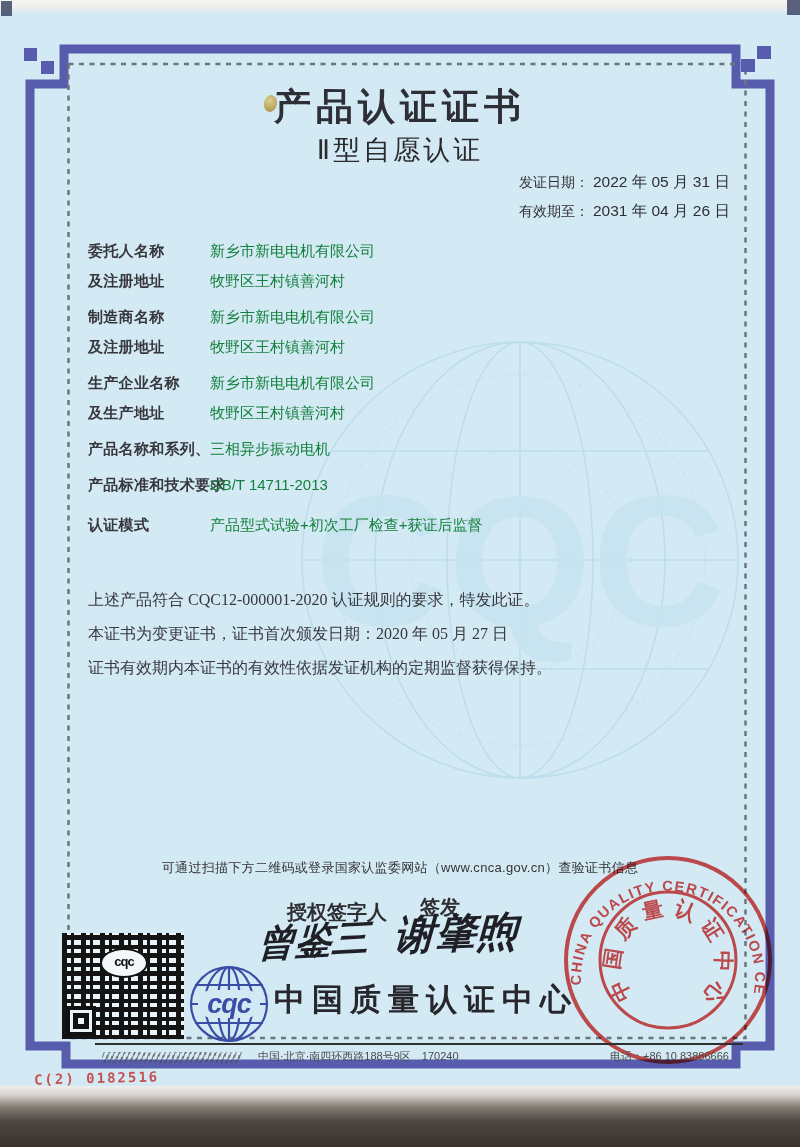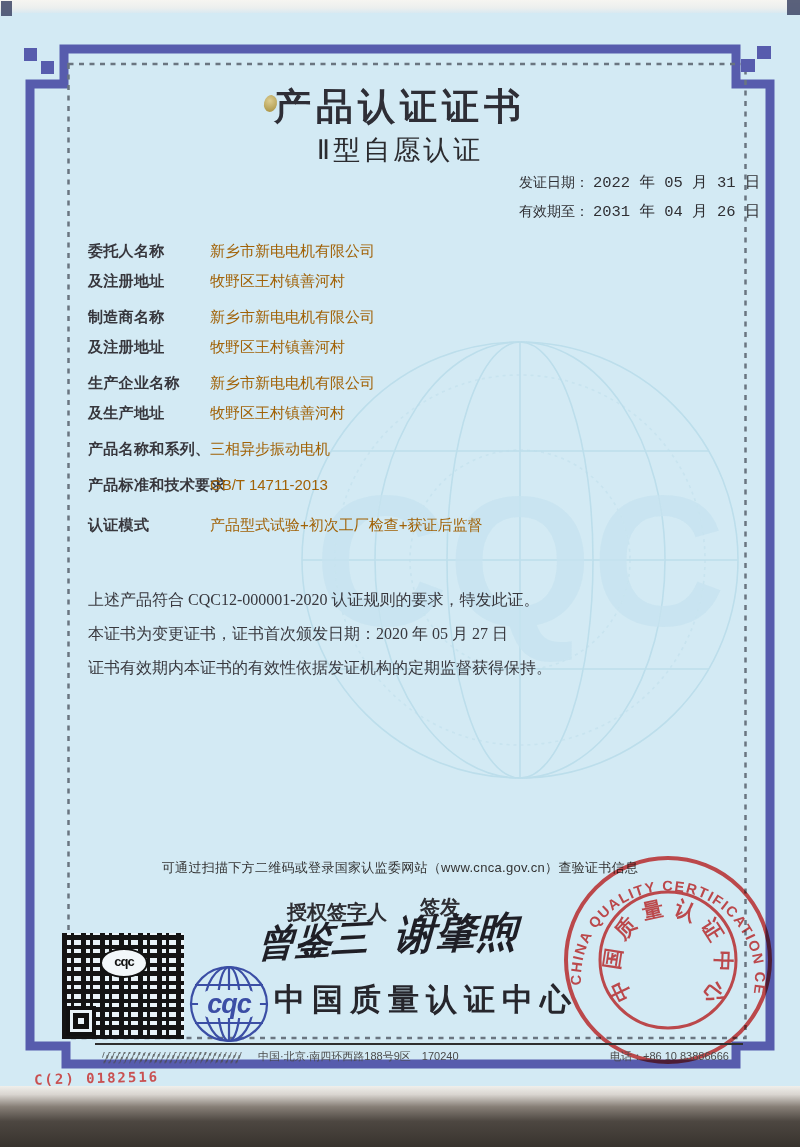--- a/index.html
+++ b/index.html
@@ -25,28 +25,28 @@
   #subtitle{left:0;top:132px;width:800px;text-align:center;font-size:27px;
     color:#2b2b2f;letter-spacing:3px;}
 
   
   .kai{font-family:"Liberation Serif",serif;}
   #certno{left:96px;top:174px;font-size:15px;color:#2f2f33;}
   #certno .lbl{font-weight:700;}
   #certno .val{font-family:"Liberation Sans",sans-serif;font-size:17px;letter-spacing:.5px;}
   #dates{left:519px;top:168px;font-size:14px;color:#2f2f33;line-height:28px;white-space:nowrap;}
   #dates .lbl{font-weight:400;}
-  #dates .val{font-family:Liberation Mono, monospace;font-size:15.5px;}
+  #dates .val{font-family:Liberation Sans, sans-serif;font-size:15.5px;}
 
   
   #fields{left:88px;top:236px;width:600px;font-size:15px;color:#3c3c42;}
   .group{margin-bottom:6px;}
   .frow{display:flex;line-height:30px;white-space:nowrap;}
   .frow .lbl{width:122px;flex:none;font-weight:700;color:#37373d;letter-spacing:.3px;}
-  .frow .val{color:#a16207;}
+  .frow .val{color:#15803d;}
   .single{margin-top:0;}
 
   
   #statements{left:88px;top:583px;width:590px;font-family:"Liberation Serif",serif;
     font-size:16px;color:#38383e;line-height:34px;white-space:nowrap;}
 
   
   #verify{left:0;top:859px;width:800px;text-align:center;font-size:13px;color:#333;letter-spacing:.3px;}
 
   

